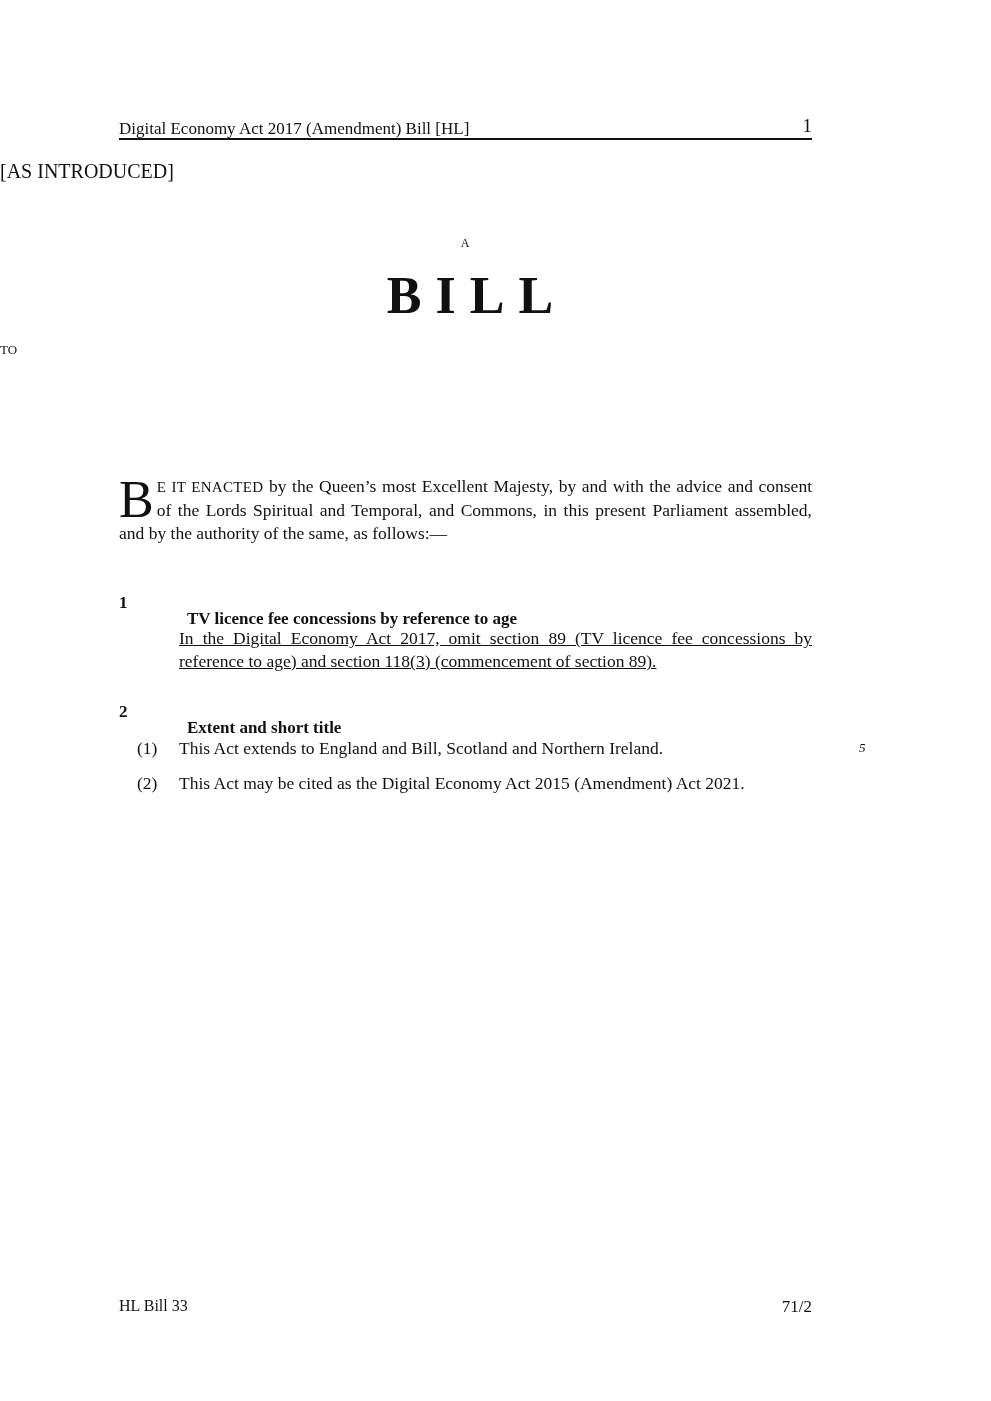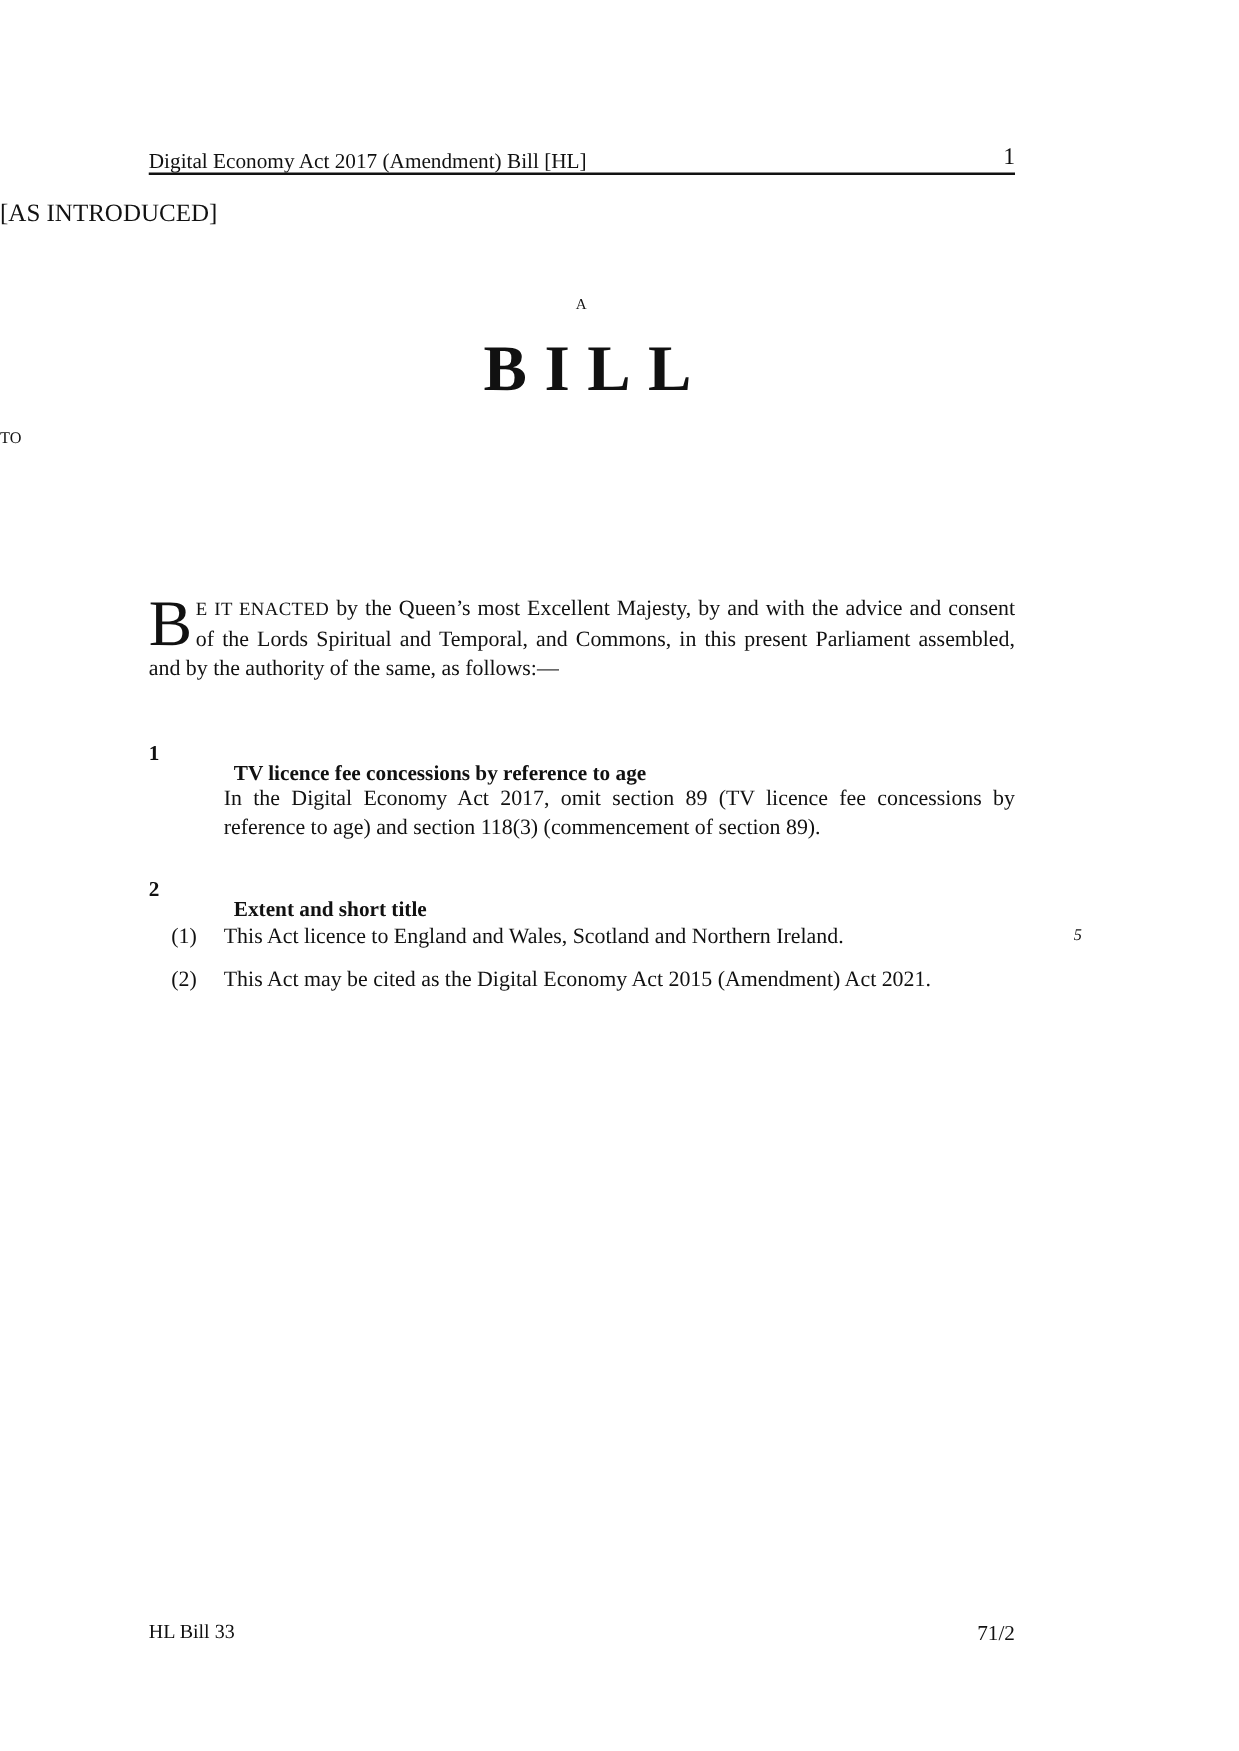--- a/index.html
+++ b/index.html
@@ -127,21 +127,21 @@
     .sec1-heading { top: 593px; }
     .sec2-heading { top: 702px; }
     .sec-body {
       position: absolute;
       left: 179px;
       width: 633px;
       font-size: 17.5px;
       line-height: 23px;
       text-align: justify;
     }
-    .sec1-body { top: 627px; }
+    .sec1-body { top: 627px; text-decoration: underline; }
     .subsection {
       position: absolute;
       left: 119px;
       width: 693px;
       font-size: 17.5px;
       line-height: 23px;
     }
     .subsection .subnum {
       position: absolute;
       left: 18px;
@@ -203,21 +203,21 @@
   </div>
   <div class="sec-body sec1-body">In the Digital Economy Act 2017, omit section 89 (TV licence fee concessions by reference to age) and section 118(3) (commencement of section 89).</div>
 
   <div class="section-heading sec2-heading">
     <span class="num">2</span>
     <span class="text">Extent and short title</span>
   </div>
 
   <div class="subsection sub1">
     <span class="subnum">(1)</span>
-    <span class="subtext">This Act licence to England and Wales, Scotland and Northern Ireland.</span>
+    <span class="subtext">This Act extends to England and Bill, Scotland and Northern Ireland.</span>
   </div>
   <div class="line-number">5</div>
 
   <div class="subsection sub2">
     <span class="subnum">(2)</span>
     <span class="subtext">This Act may be cited as the Digital Economy Act 2015 (Amendment) Act 2021.</span>
   </div>
 
   <div class="footer-left">HL Bill 33</div>
   <div class="footer-right">71/2</div>

